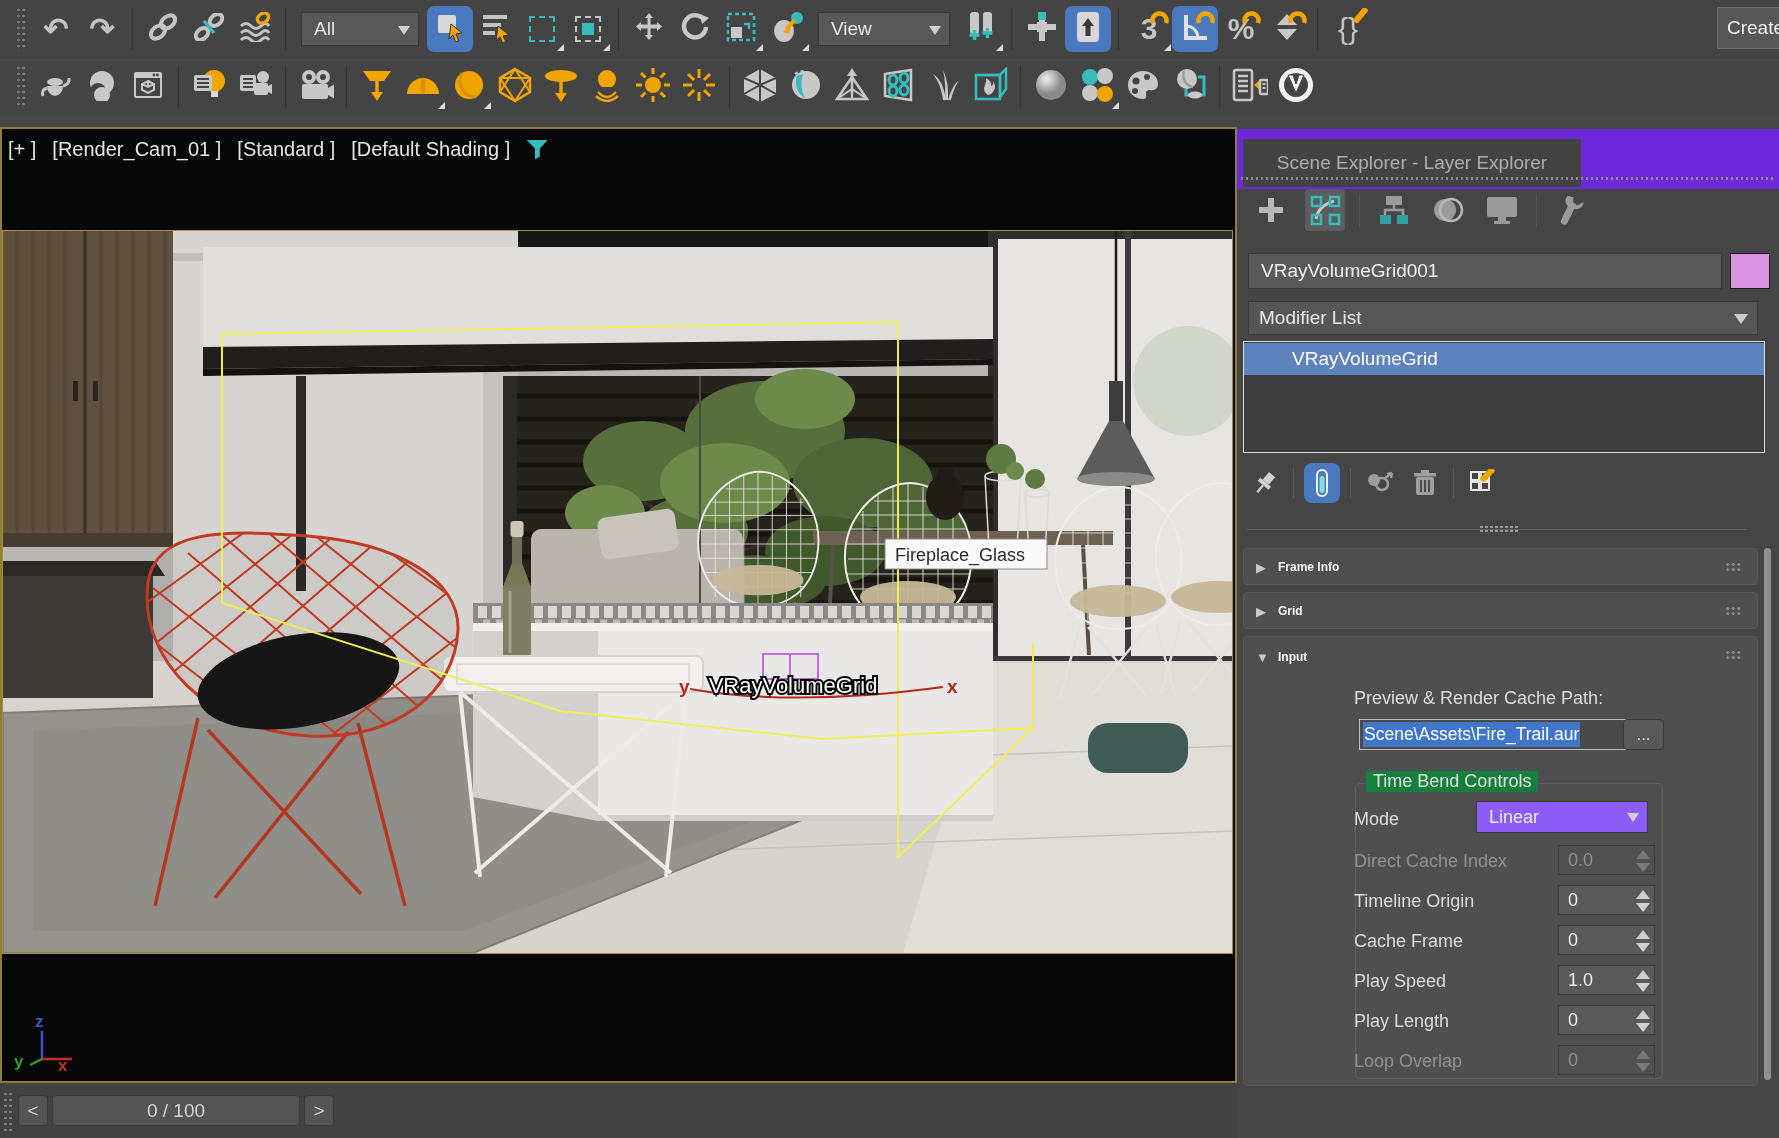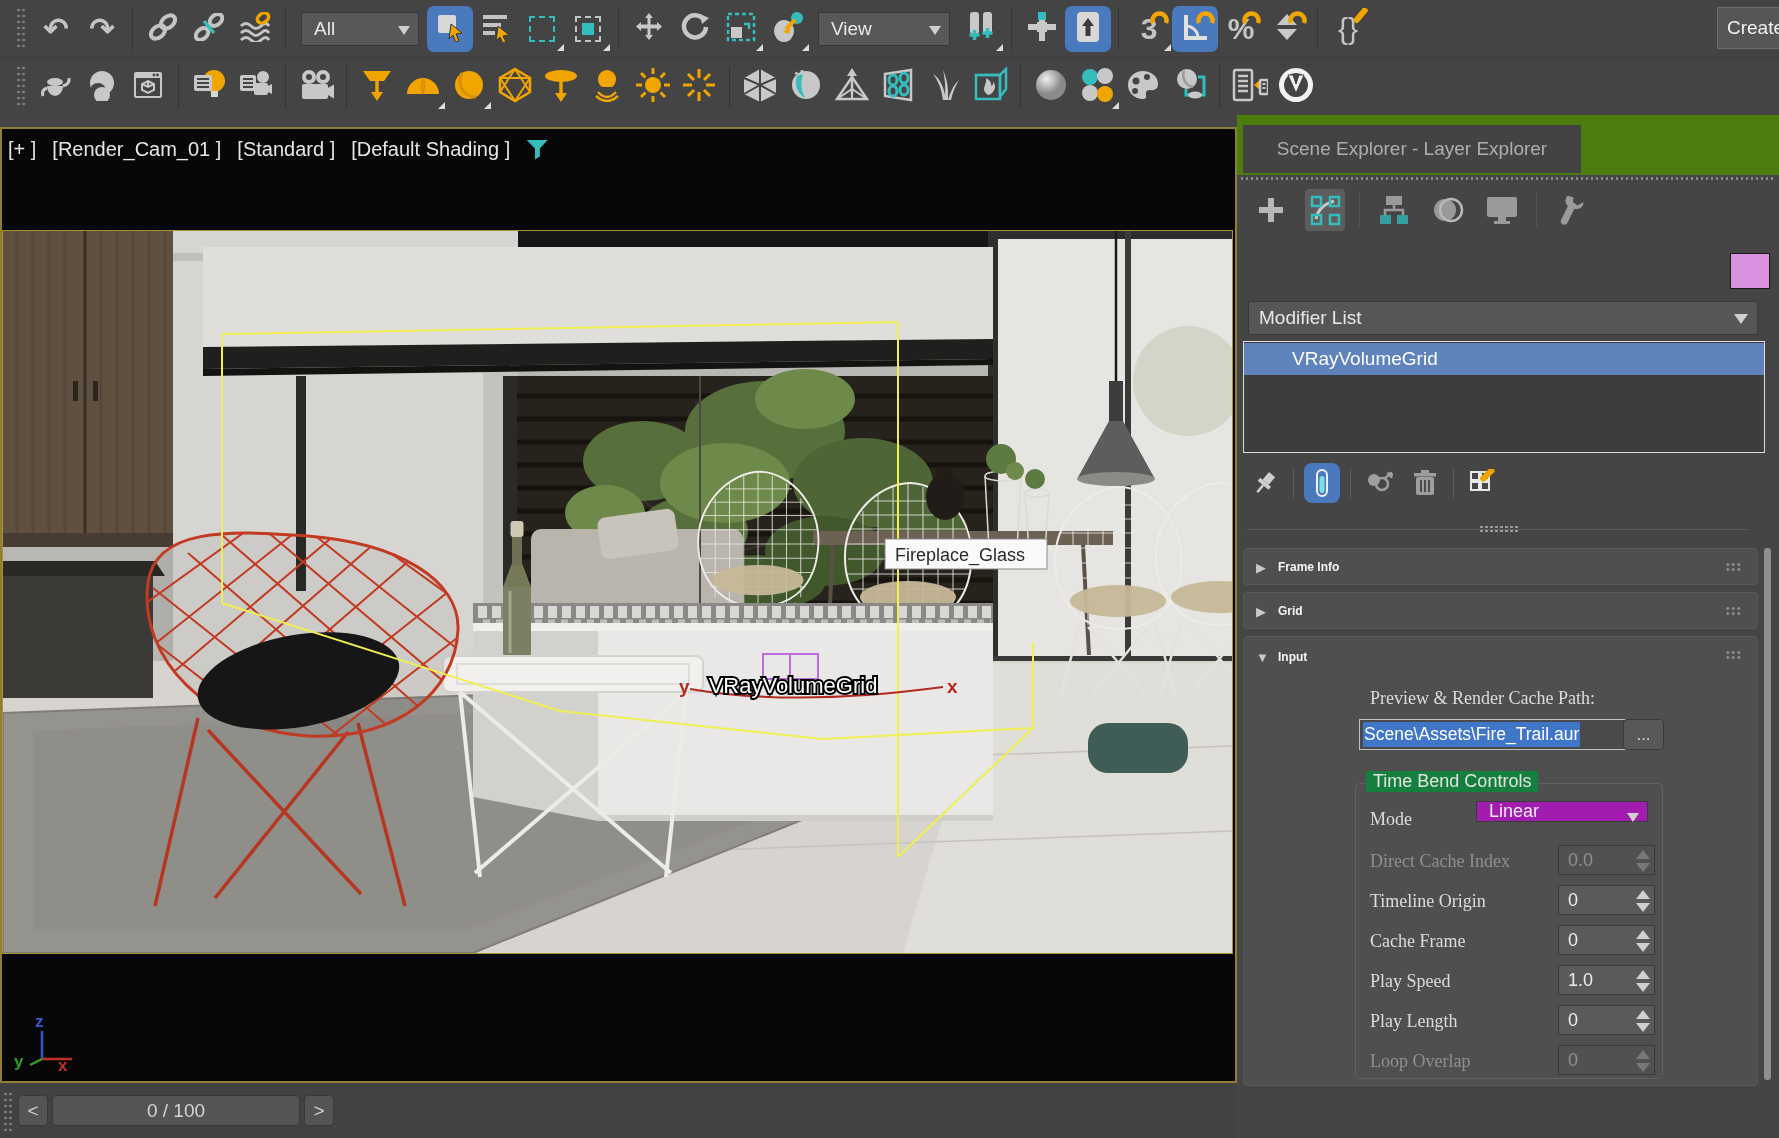--- a/index.html
+++ b/index.html
@@ -29,21 +29,21 @@
 
 
 #vp { position:absolute; left:0; top:127px; width:1237px; height:956px; background:#070707; border:2px solid #8f7e33; }
 #vplabel { position:absolute; left:6px; top:9px; display:flex; gap:16px; font-size:20px; color:#e6e6e6; align-items:center; }
 #funnel { width:22px; height:20px; background:#35bdbd; clip-path:polygon(0 0,100% 0,62% 45%,62% 85%,40% 100%,40% 45%); }
 #scene { position:absolute; left:0px; top:101px; width:1231px; height:724px; border:1px solid #a79336; background:#b9b7b4; }
 #tripod { position:absolute; left:8px; top:878px; }
 
 
 #panel { position:absolute; left:1237px; top:115px; width:542px; height:1023px; background:#454545; }
-#ptabs { position:absolute; left:0; top:0; width:542px; height:60px; background:#4d7c0f; }
+#ptabs { position:absolute; left:0; top:14px; width:542px; height:60px; background:#6d28d9; }
 .ptab { position:absolute; top:10px; height:48px; display:flex; align-items:center; justify-content:center; font-size:19px; }
 #ptabsep { position:absolute; left:4px; top:62px; width:534px; height:3px;
   background:repeating-linear-gradient(90deg,#8a8a8a 0 2px,transparent 2px 5px); }
 #cpIcons { position:absolute; left:14px; top:72px; height:46px; display:flex; align-items:center; gap:14px; }
 .cpi { width:40px; height:42px; display:flex; align-items:center; justify-content:center; position:relative; }
 .cpi.on { background:#5d5d5d; border-radius:4px; }
 .cpsep { width:1px; height:34px; background:#555; }
 
 #objname { position:absolute; left:11px; top:138px; width:474px; height:36px; background:#595959; border:1px solid #383838; font-size:19px; color:#f2f2f2; display:flex; align-items:center; padding-left:12px; }
 #swatch { position:absolute; left:493px; top:138px; width:40px; height:36px; background:#d991e0; border:1px solid #1a1a1a; }
@@ -58,33 +58,33 @@
 #splitter { position:absolute; left:10px; top:414px; width:500px; height:1px; background:#5e5e5e; }
 #splitgrip { position:absolute; left:242px; top:410px; width:40px; height:8px; background-image:radial-gradient(circle,#9a9a9a 1.2px,transparent 1.5px); background-size:5px 4px; }
 
 .rollout { position:absolute; left:6px; width:515px; background:#4f4f4f; border-radius:4px; border:1px solid #585858; }
 .rhead { height:36px; display:flex; align-items:center; padding-left:12px; position:relative; }
 .rarrow { font-size:13px; color:#c9c9c9; width:22px; }
 .rtitle { font-weight:bold; font-size:12px; color:#f5f5f5; }
 .rgrip { position:absolute; right:16px; top:13px; width:16px; height:11px;
   background-image:radial-gradient(circle,#8c8c8c 1.3px,transparent 1.6px); background-size:5.5px 5px; }
 
-.plabel { position:absolute; left:126px; font-size:18px; color:#dcdcdc;font-family:Liberation Serif, serif; }
+.plabel { position:absolute; left:110px; font-size:18px; color:#dcdcdc; }
 .plabel.dis { color:#909090; }
 .spin { position:absolute; left:314px; width:97px; height:30px; background:#5a5a5a; border:1px solid #3a3a3a; }
 .spin .sval { position:absolute; left:9px; top:4px; font-size:18px; color:#ececec; }
 .spin.dis { background:#515151; }
 .spin.dis .sval { color:#8f8f8f; }
 .sarr { position:absolute; right:4px; top:3px; width:14px; height:24px; }
 .sarr i { position:absolute; left:0; width:0; height:0; border-left:7px solid transparent; border-right:7px solid transparent; }
 .sarr .up { top:1px; border-bottom:9px solid #cfcfcf; }
 .sarr .dn { bottom:1px; border-top:9px solid #cfcfcf; }
 .spin.dis .sarr .up { border-bottom-color:#787878; }
 .spin.dis .sarr .dn { border-top-color:#787878; }
-#modeDD { position:absolute; left:232px; width:172px; height:21px; background:#a21caf; border:1px solid #3a3a3a; font-size:18px; color:#ececec; display:flex; align-items:center; padding-left:12px; }
+#modeDD { position:absolute; left:232px; width:172px; height:32px; background:#8b5cf6; border:1px solid #3a3a3a; font-size:18px; color:#ececec; display:flex; align-items:center; padding-left:12px; }
 #modeDD .car { position:absolute; right:8px; top:11px; border:6px solid transparent; border-top:9px solid #cfcfcf; }
 
 #pathFld { position:absolute; left:115px; top:604px; width:292px; height:31px; background:#4a4a4a; border:1px solid #c0c0c0; display:flex; align-items:center; padding-left:3px; overflow:hidden; }
 #pathFld span { background:#3f76c8; color:#ffffff; font-size:17.5px; padding:2px 1px; white-space:nowrap; }
 #browseBtn { position:absolute; left:379px; top:604px; width:41px; height:31px; background:#585858; border:1px solid #3a3a3a; border-radius:4px; color:#dcdcdc; font-size:17px; display:flex; align-items:center; justify-content:center; }
 #groupBox { position:absolute; left:111px; top:667px; width:308px; height:296px; border:1px solid #616161; border-radius:5px; }
 #groupTitle { position:absolute; left:122px; top:655px; background:#15803d; padding:0 7px; font-size:18px; color:#e2e2e2; }
 #pscroll { position:absolute; left:527px; top:433px; width:7px; height:532px; background:#8f8f8f; border-radius:3px; }
 
 
@@ -782,20 +782,23 @@
         </svg>
       </div>
     <div class="cpsep"></div>
     <div class="cpi">
         <svg width="30" height="32">
           <path d="M8,3 a7,7 0 0 0 3,10 L8,28 a3.5,3.5 0 0 0 7,1 L18,14 a7,7 0 0 0 7,-9 l-5,5 -5,-2 -1,-5 z" fill="#9a9a9a" transform="rotate(15 15 16)"></path>
         </svg>
       </div>
   </div>
 
+  <div id="objname">
+      <span>VRayVolumeGrid001</span>
+    </div>
   <div id="swatch"></div>
 
   <div id="modlist">
       <span>Modifier List</span>
       <span class="car"></span>
     </div>
 
   <div id="stack">
     <div id="stackrow">
         <span>VRayVolumeGrid</span>

